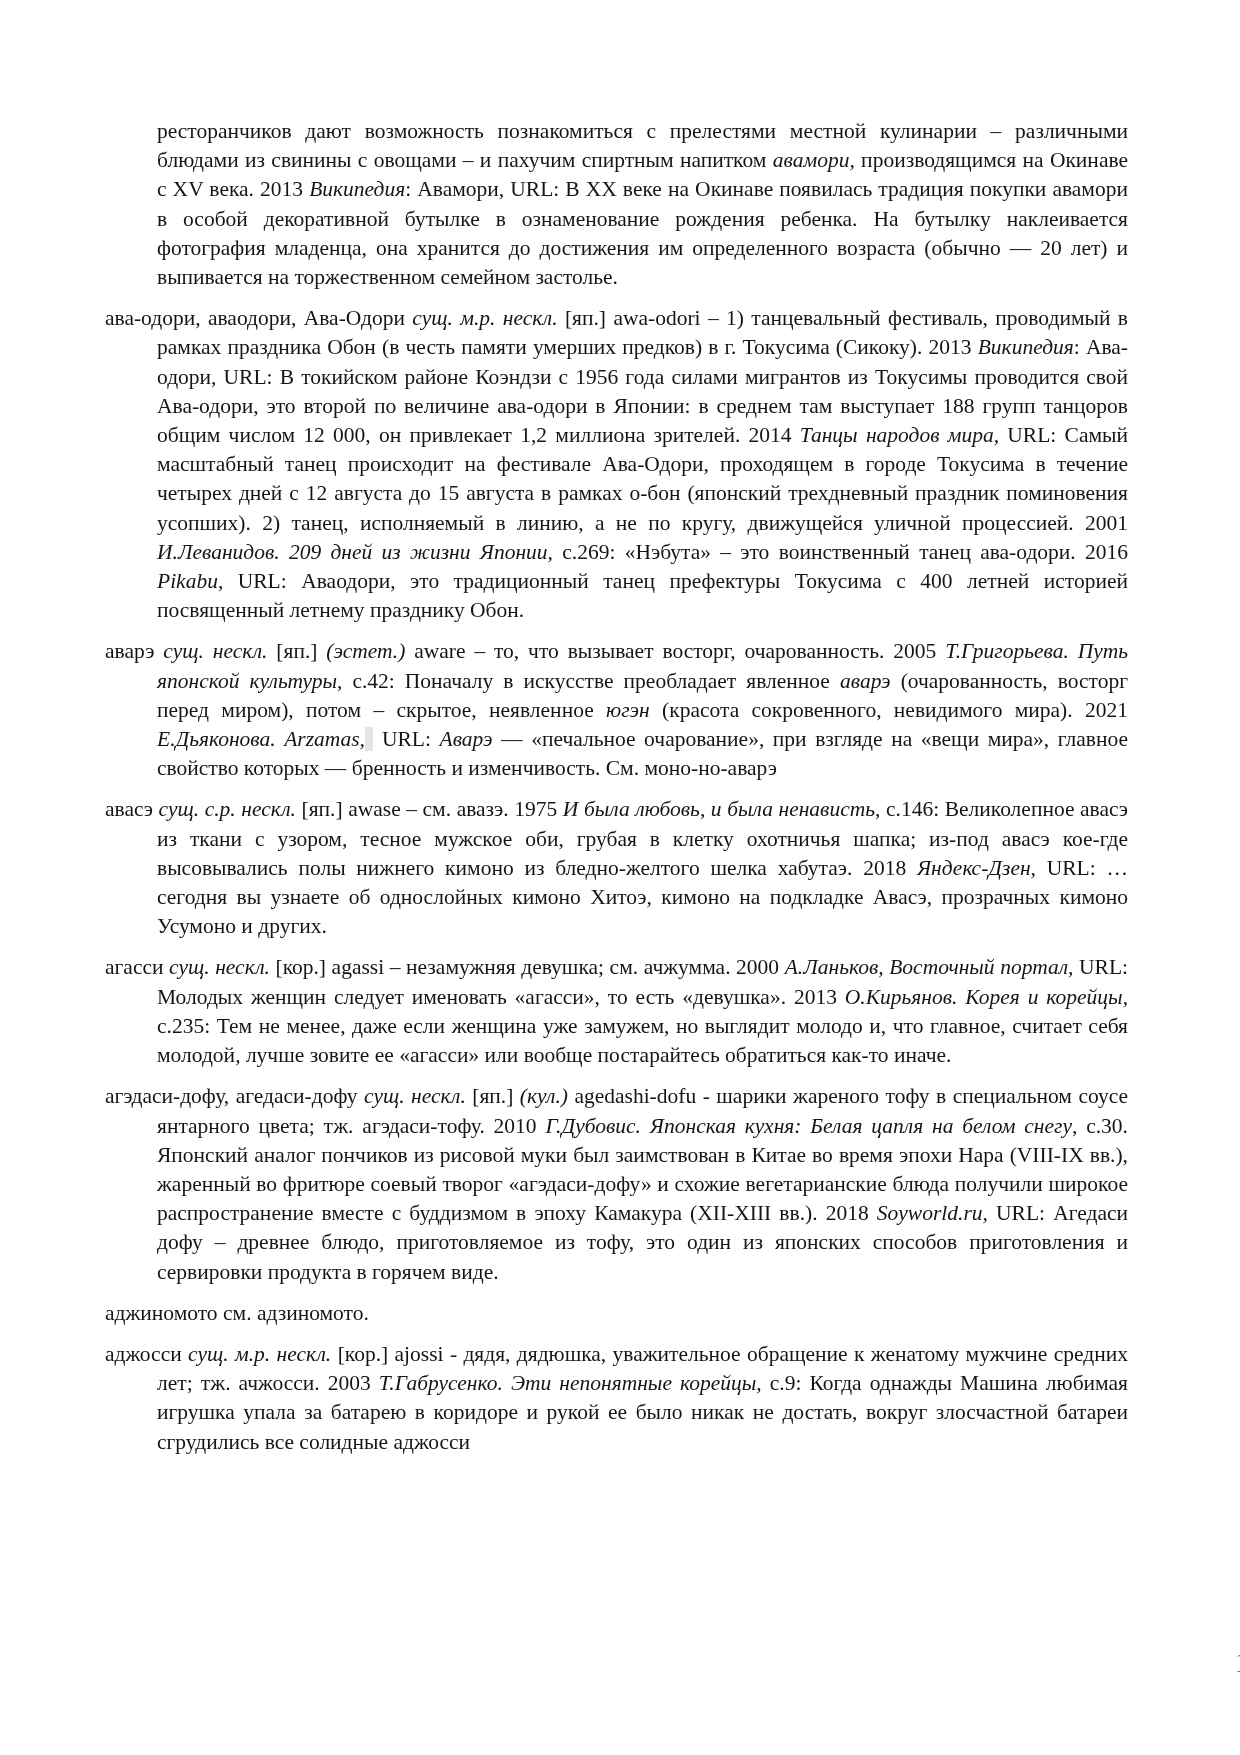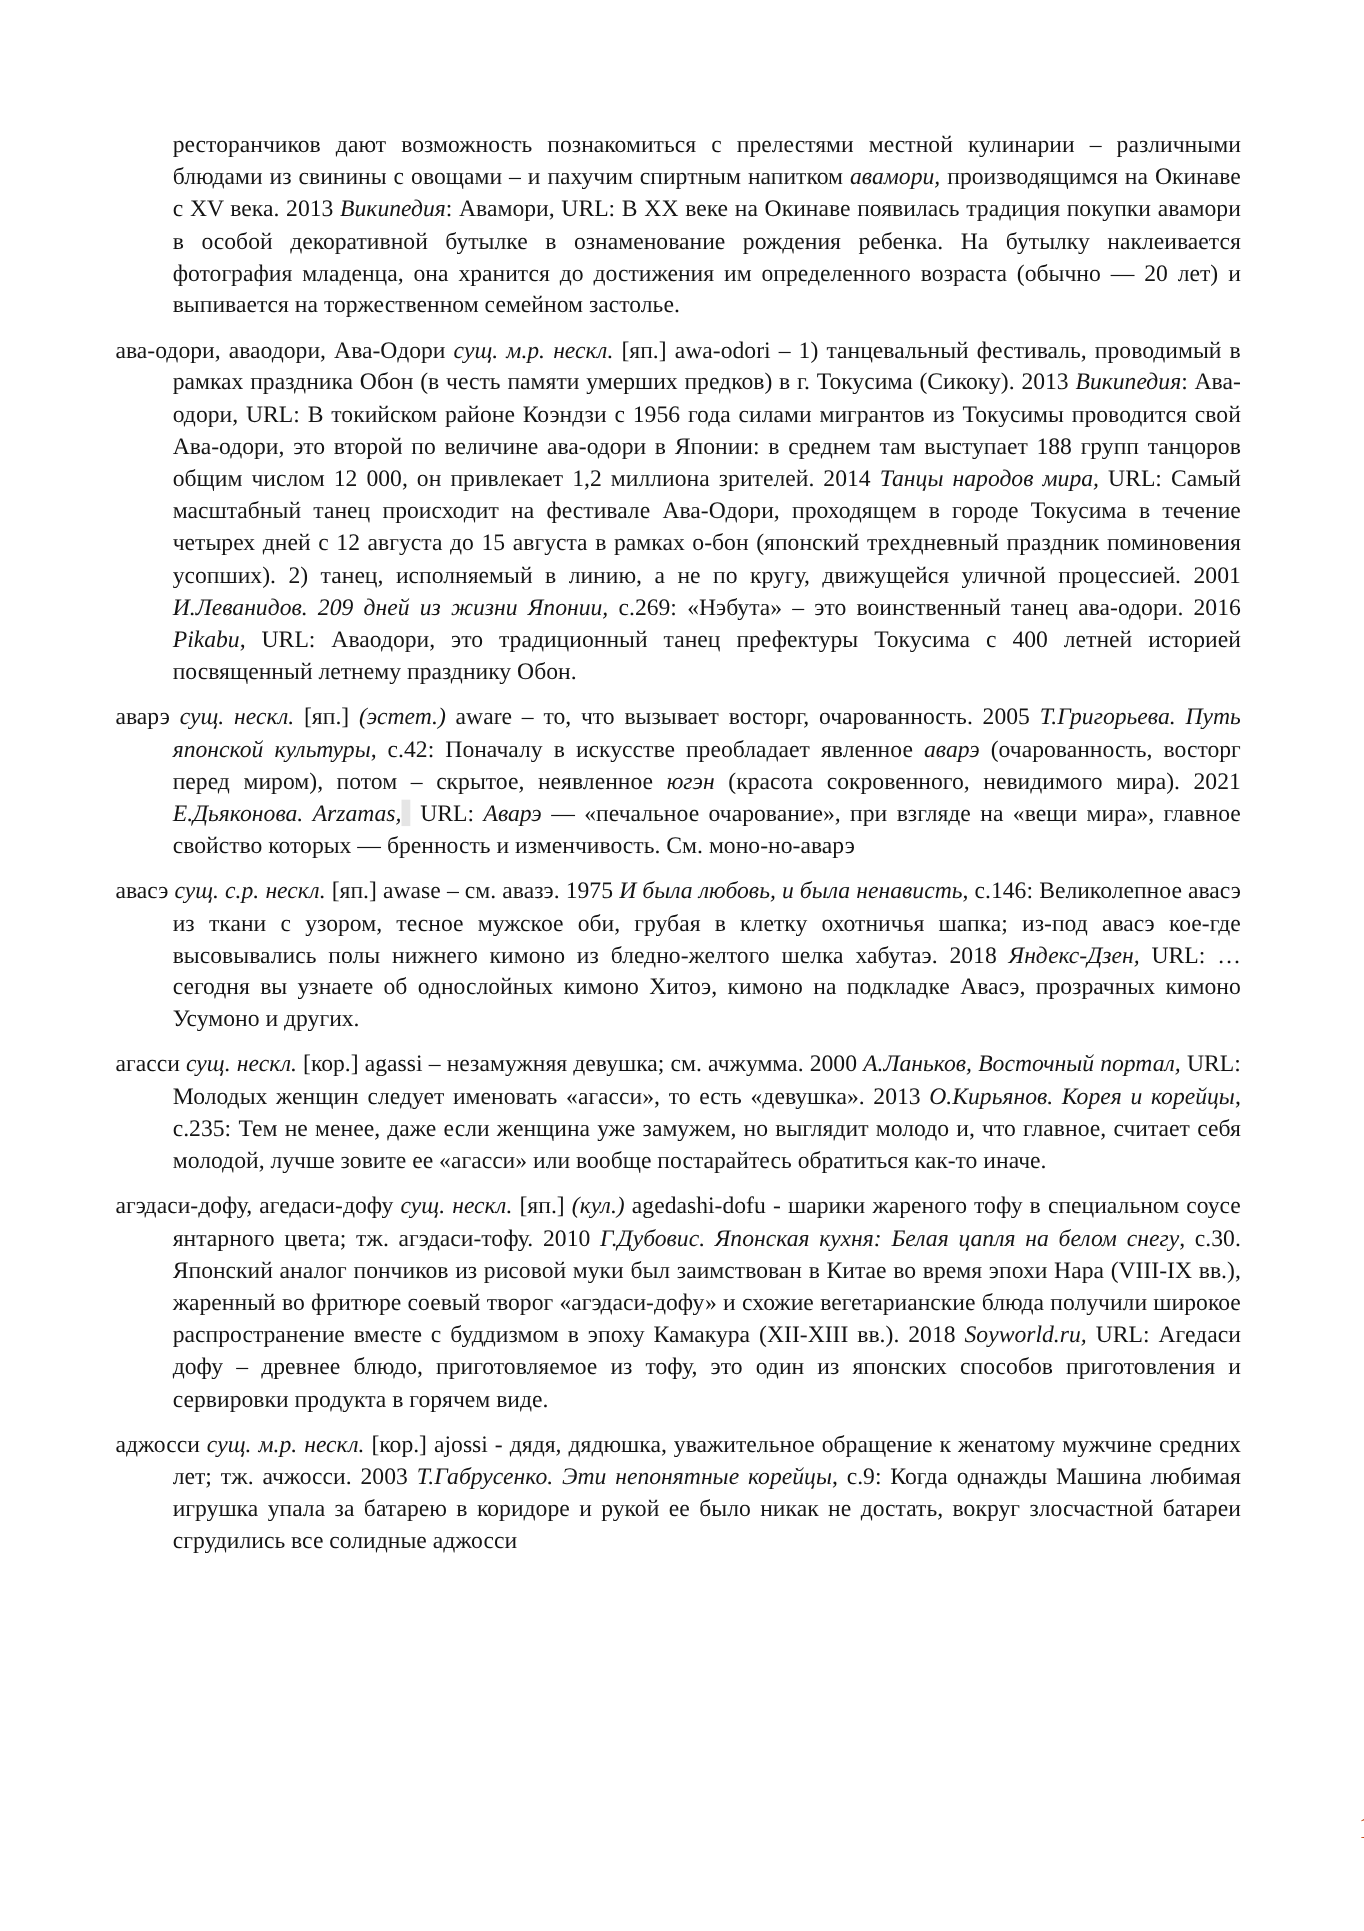--- a/index.html
+++ b/index.html
@@ -43,16 +43,17 @@
 <body>
 
 <div class="page">
   <div class="text-block">
     <p class="para continuation"><span class="seg-r">ресторанчиков дают возможность познакомиться с прелестями местной кулинарии – различными блюдами из свинины с овощами – и пахучим спиртным напитком </span><span class="seg-i">авамори,</span><span class="seg-r"> производящимся на Окинаве с XV века. 2013 </span><span class="seg-i">Википедия</span><span class="seg-r">: Авамори, URL: В XX веке на Окинаве появилась традиция покупки авамори в особой декоративной бутылке в ознаменование рождения ребенка. На бутылку наклеивается фотография младенца, она хранится до достижения им определенного возраста (обычно — 20 лет) и выпивается на торжественном семейном застолье.</span></p>
     <p class="para entry"><span class="seg-b">ава-одори, аваодори, Ава-Одори </span><span class="seg-i">сущ. м.р. нескл. </span><span class="seg-r">[яп.] awa-odori – 1) танцевальный фестиваль, проводимый в рамках праздника Обон (в честь памяти умерших предков) в г. Токусима (Сикоку). 2013 </span><span class="seg-i">Википедия</span><span class="seg-r">: Ава-одори, URL: В токийском районе Коэндзи с 1956 года силами мигрантов из Токусимы проводится свой Ава-одори, это второй по величине ава-одори в Японии: в среднем там выступает 188 групп танцоров общим числом 12 000, он привлекает 1,2 миллиона зрителей. 2014 </span><span class="seg-i">Танцы народов мира,</span><span class="seg-r"> URL: Самый масштабный танец происходит на фестивале Ава-Одори, проходящем в городе Токусима в течение четырех дней с 12 августа до 15 августа в рамках о-бон (японский трехдневный праздник поминовения усопших). 2) танец, исполняемый в линию, а не по кругу, движущейся уличной процессией. 2001 </span><span class="seg-i">И.Леванидов. 209 дней из жизни Японии,</span><span class="seg-r"> с.269: «Нэбута» – это воинственный танец ава-одори. 2016 </span><span class="seg-i">Pikabu</span><span class="seg-r">, URL: Аваодори, это традиционный танец префектуры Токусима с 400 летней историей посвященный летнему празднику Обон.</span></p>
     <p class="para entry"><span class="seg-b">аварэ </span><span class="seg-i">сущ. нескл. </span><span class="seg-r">[яп.] </span><span class="seg-i">(эстет.) </span><span class="seg-r">aware – то, что вызывает восторг, очарованность. 2005 </span><span class="seg-i">Т.Григорьева. Путь японской культуры</span><span class="seg-r">, с.42: Поначалу в искусстве преобладает явленное </span><span class="seg-i">аварэ </span><span class="seg-r">(очарованность, восторг перед миром), потом – скрытое, неявленное </span><span class="seg-i">югэн </span><span class="seg-r">(красота сокровенного, невидимого мира). 2021 </span><span class="seg-i">Е.Дьяконова. Arzamas,</span><span class="seg-hl">&nbsp;</span><span class="seg-r"> URL: </span><span class="seg-i">Аварэ </span><span class="seg-r">— «печальное очарование», при взгляде на «вещи мира», главное свойство которых — бренность и изменчивость. См. </span><span class="seg-b">моно-но-аварэ</span></p>
     <p class="para entry"><span class="seg-b">авасэ </span><span class="seg-i">сущ. с.р. нескл. </span><span class="seg-r">[яп.] awase – см. </span><span class="seg-b">авазэ.</span><span class="seg-r"> 1975 </span><span class="seg-i">И была любовь, и была ненависть</span><span class="seg-r">, с.146: Великолепное авасэ из ткани с узором, тесное мужское оби, грубая в клетку охотничья шапка; из-под авасэ кое-где высовывались полы нижнего кимоно из бледно-желтого шелка хабутаэ. 2018 </span><span class="seg-i">Яндекс-Дзен,</span><span class="seg-r"> URL: …сегодня вы узнаете об однослойных кимоно Хитоэ, кимоно на подкладке Авасэ, прозрачных кимоно Усумоно и других.</span></p>
     <p class="para entry"><span class="seg-b">агасси </span><span class="seg-i">сущ. нескл. </span><span class="seg-r">[кор.] agassi – незамужняя девушка; см. </span><span class="seg-b">ачжумма</span><span class="seg-r">. 2000 </span><span class="seg-i">А.Ланьков, Восточный портал,</span><span class="seg-r"> URL: Молодых женщин следует именовать «агасси», то есть «девушка». 2013 </span><span class="seg-i">О.Кирьянов. Корея и корейцы</span><span class="seg-r">, с.235: Тем не менее, даже если женщина уже замужем, но выглядит молодо и, что главное, считает себя молодой, лучше зовите ее «агасси» или вообще постарайтесь обратиться как-то иначе.</span></p>
     <p class="para entry"><span class="seg-b">агэдаси-дофу, агедаси-дофу </span><span class="seg-i">сущ. нескл. </span><span class="seg-r">[яп.] </span><span class="seg-i">(кул.) </span><span class="seg-r">agedashi-dofu - шарики жареного тофу в специальном соусе янтарного цвета; тж. агэдаси-тофу. 2010 </span><span class="seg-i">Г.Дубовис. Японская кухня: Белая цапля на белом снегу</span><span class="seg-r">, с.30. Японский аналог пончиков из рисовой муки был заимствован в Китае во время эпохи Нара (VIII-IX вв.), жаренный во фритюре соевый творог «агэдаси-дофу» и схожие вегетарианские блюда получили широкое распространение вместе с буддизмом в эпоху Камакура (XII-XIII вв.). 2018 </span><span class="seg-i">Soyworld.ru,</span><span class="seg-r"> URL: Агедаси дофу – древнее блюдо, приготовляемое из тофу, это один из японских способов приготовления и сервировки продукта в горячем виде.</span></p>
+    <p class="para entry"><span class="seg-b">аджиномото </span><span class="seg-r">см. </span><span class="seg-b">адзиномото</span><span class="seg-r">.</span></p>
     <p class="para entry"><span class="seg-b">аджосси </span><span class="seg-i">сущ. м.р. нескл. </span><span class="seg-r">[кор.] ajossi - дядя, дядюшка, уважительное обращение к женатому мужчине средних лет; тж. </span><span class="seg-b">ачжосси</span><span class="seg-r">. 2003 </span><span class="seg-i">Т.Габрусенко. Эти непонятные корейцы</span><span class="seg-r">, с.9: Когда однажды Машина любимая игрушка упала за батарею в коридоре и рукой ее было никак не достать, вокруг злосчастной батареи сгрудились все солидные аджосси</span></p>
   </div>
   <div class="page-number">10</div>
 </div>
 
 </body></html>

